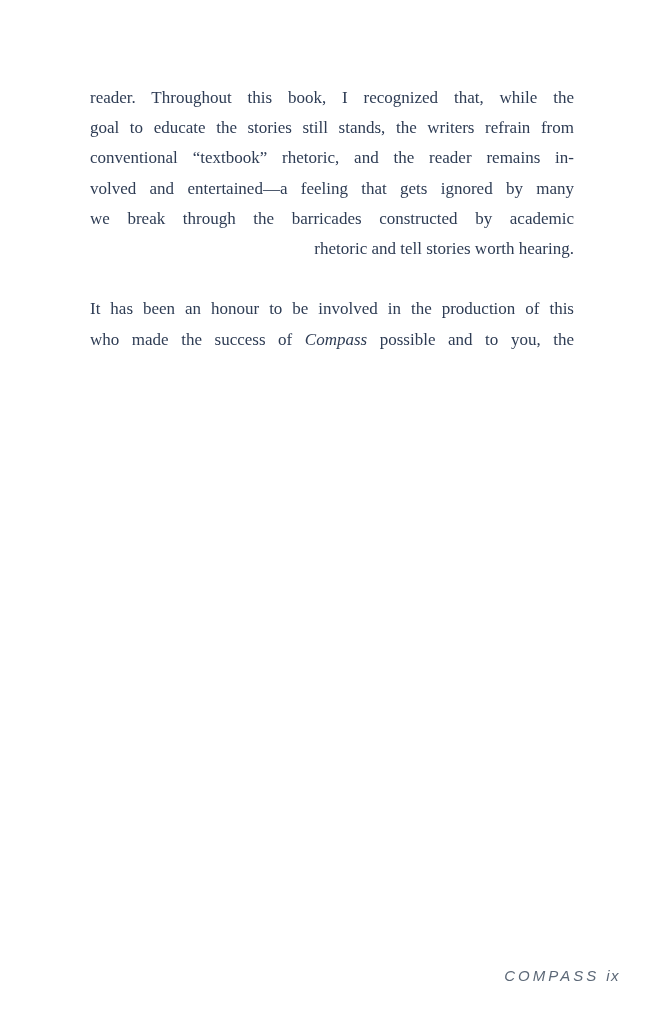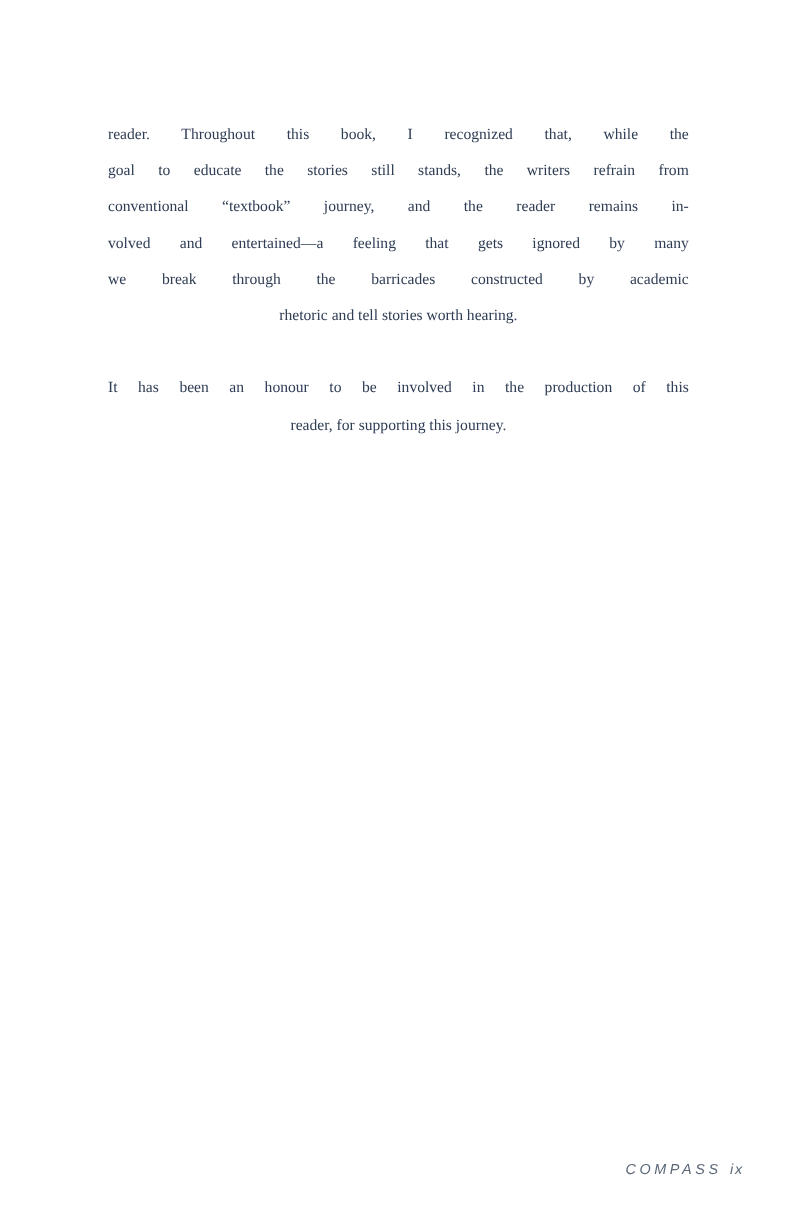--- a/index.html
+++ b/index.html
@@ -12,75 +12,75 @@
     width: 664px;
     height: 1023px;
     background: #ffffff;
     overflow: hidden;
     font-family: "Liberation Serif", "DejaVu Serif", serif;
     color: #2e3c54;
   }
   .textblock {
     position: absolute;
     left: 90px;
-    top: 97px;
+    top: 83px;
     width: 484px;
-    font-size: 13px;
+    font-size: 17px;
     line-height: 30.2px;
   }
   .line {
     display: block;
-    text-align: center;
+    text-align: right;
   }
   .j {
     text-align: justify;
     text-align-last: justify;
   }
   .gap {
     height: 30.2px;
   }
   em {
     font-style: italic;
   }
   .footer {
     position: absolute;
     top: 967px;
     right: 44px;
     font-family: "Liberation Sans", "DejaVu Sans", sans-serif;
     font-style: italic;
-    font-size: 12px;
+    font-size: 15px;
     letter-spacing: 3px;
     color: #5c6877;
     white-space: nowrap;
   }
   .pgnum {
     margin-left: 7px;
     letter-spacing: 1.5px;
   }
 </style>
 </head>
 <body>
 
 <div class="page">
   <div class="textblock">
 
     <div class="para">
       <div class="line j">reader. Throughout this book, I recognized that, while the</div>
       <div class="line j">goal to educate the stories still stands, the writers refrain from</div>
-      <div class="line j">conventional “textbook” journey, and the reader remains in-</div>
+      <div class="line j">conventional “textbook” rhetoric, and the reader remains in-</div>
       <div class="line j">volved and entertained—a feeling that gets ignored by many</div>
       <div class="line j">we break through the barricades constructed by academic</div>
       <div class="line">rhetoric and tell stories worth hearing.</div>
     </div>
 
     <div class="gap"></div>
 
     <div class="para">
       <div class="line j">It has been an honour to be involved in the production of this</div>
-      <div class="line">reader, for supporting this journey.</div>
+      <div class="line j"><span>who made the success of </span><em>Compass</em><span> possible and to you, the</span></div>
     </div>
 
     <div class="gap"></div>
 
     <div class="sig">
     </div>
 
   </div>
 
   <div class="footer">

